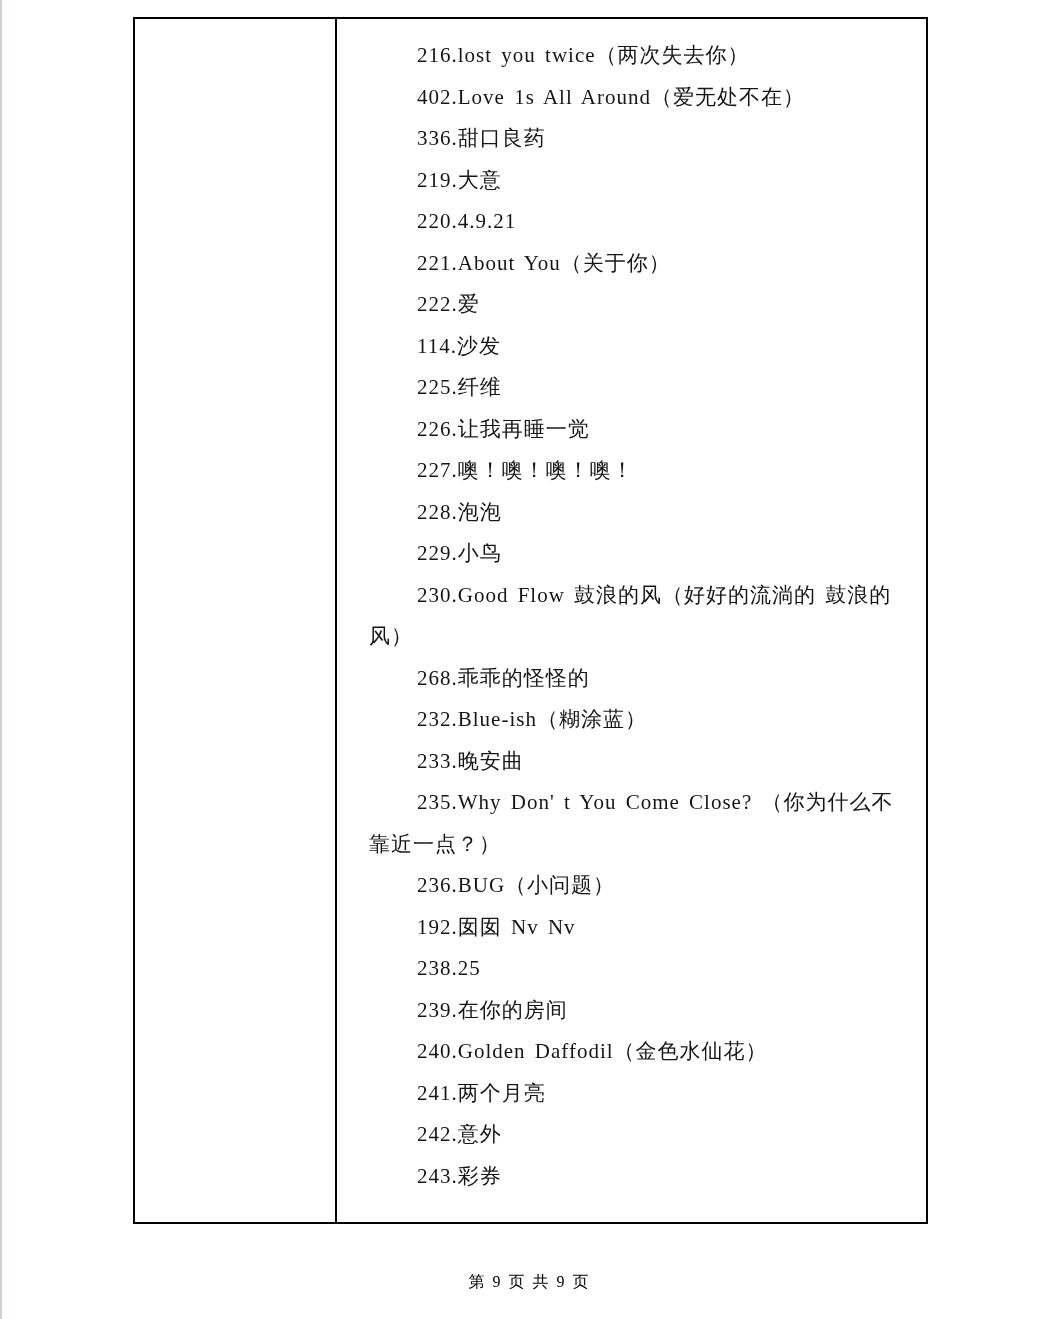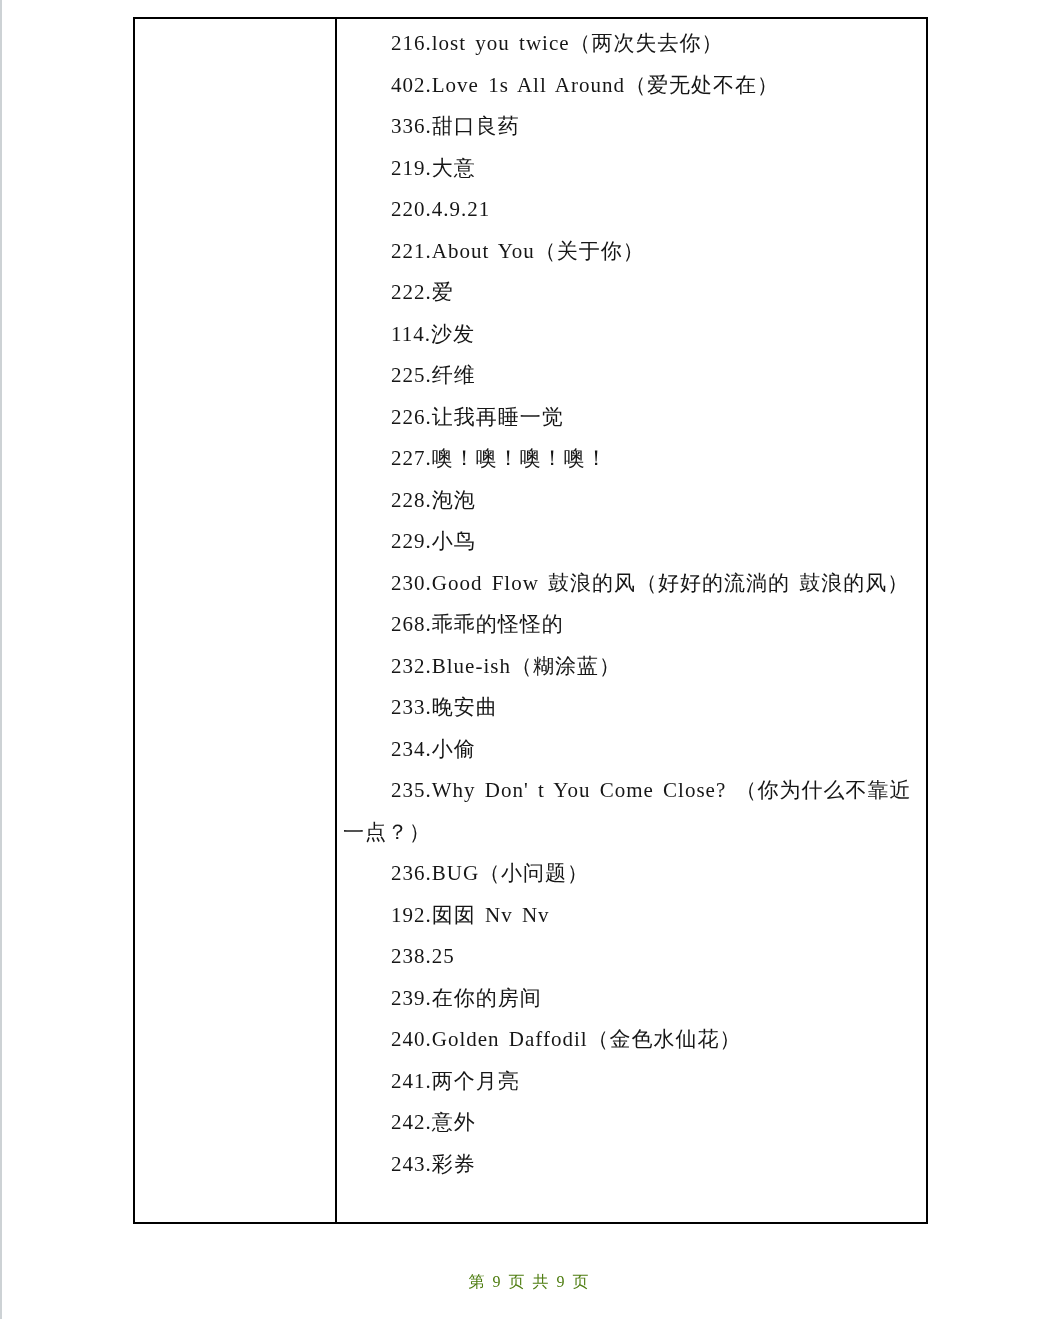--- a/index.html
+++ b/index.html
@@ -36,41 +36,42 @@
   }
   .cell-left {
     box-sizing: border-box;
     width: 202px;
     border-right: 2px solid #000000;
     flex: none;
   }
   .cell-right {
     flex: 1;
     box-sizing: border-box;
-    padding: 4px 12px 0 6px;
+    padding: 16px 12px 0 6px;
     overflow: hidden;
+    margin-left: 26px;
   }
   .cell-right p.item {
     margin: 0;
     font-size: 21px;
     line-height: 41.5px;
     text-indent: 48px;
     letter-spacing: 1px;
     word-spacing: 3px;
     white-space: normal;
   }
   .page-footer {
     position: absolute;
     left: 0;
     top: 1272px;
     width: 1059px;
     text-align: center;
     font-size: 16px;
     letter-spacing: 2px;
-    color: #4d7c0f;
+    color: #000000;
   }
 </style>
 </head>
 <body>
 
 <div class="page-edge"></div>
 
 <div class="doc-table">
   <div class="cell-left"></div>
   <div class="cell-right">
@@ -84,21 +85,20 @@
     <p class="item">114.沙发</p>
     <p class="item">225.纤维</p>
     <p class="item">226.让我再睡一觉</p>
     <p class="item">227.噢！噢！噢！噢！</p>
     <p class="item">228.泡泡</p>
     <p class="item">229.小鸟</p>
     <p class="item">230.Good Flow 鼓浪的风（好好的流淌的 鼓浪的风）</p>
     <p class="item">268.乖乖的怪怪的</p>
     <p class="item">232.Blue-ish（糊涂蓝）</p>
     <p class="item">233.晚安曲</p>
-    <p class="item">234.小偷</p>
     <p class="item">235.Why Don' t You Come Close? （你为什么不靠近一点？）</p>
     <p class="item">236.BUG（小问题）</p>
     <p class="item">192.囡囡 Nv Nv</p>
     <p class="item">238.25</p>
     <p class="item">239.在你的房间</p>
     <p class="item">240.Golden Daffodil（金色水仙花）</p>
     <p class="item">241.两个月亮</p>
     <p class="item">242.意外</p>
     <p class="item">243.彩券</p>
   </div>

